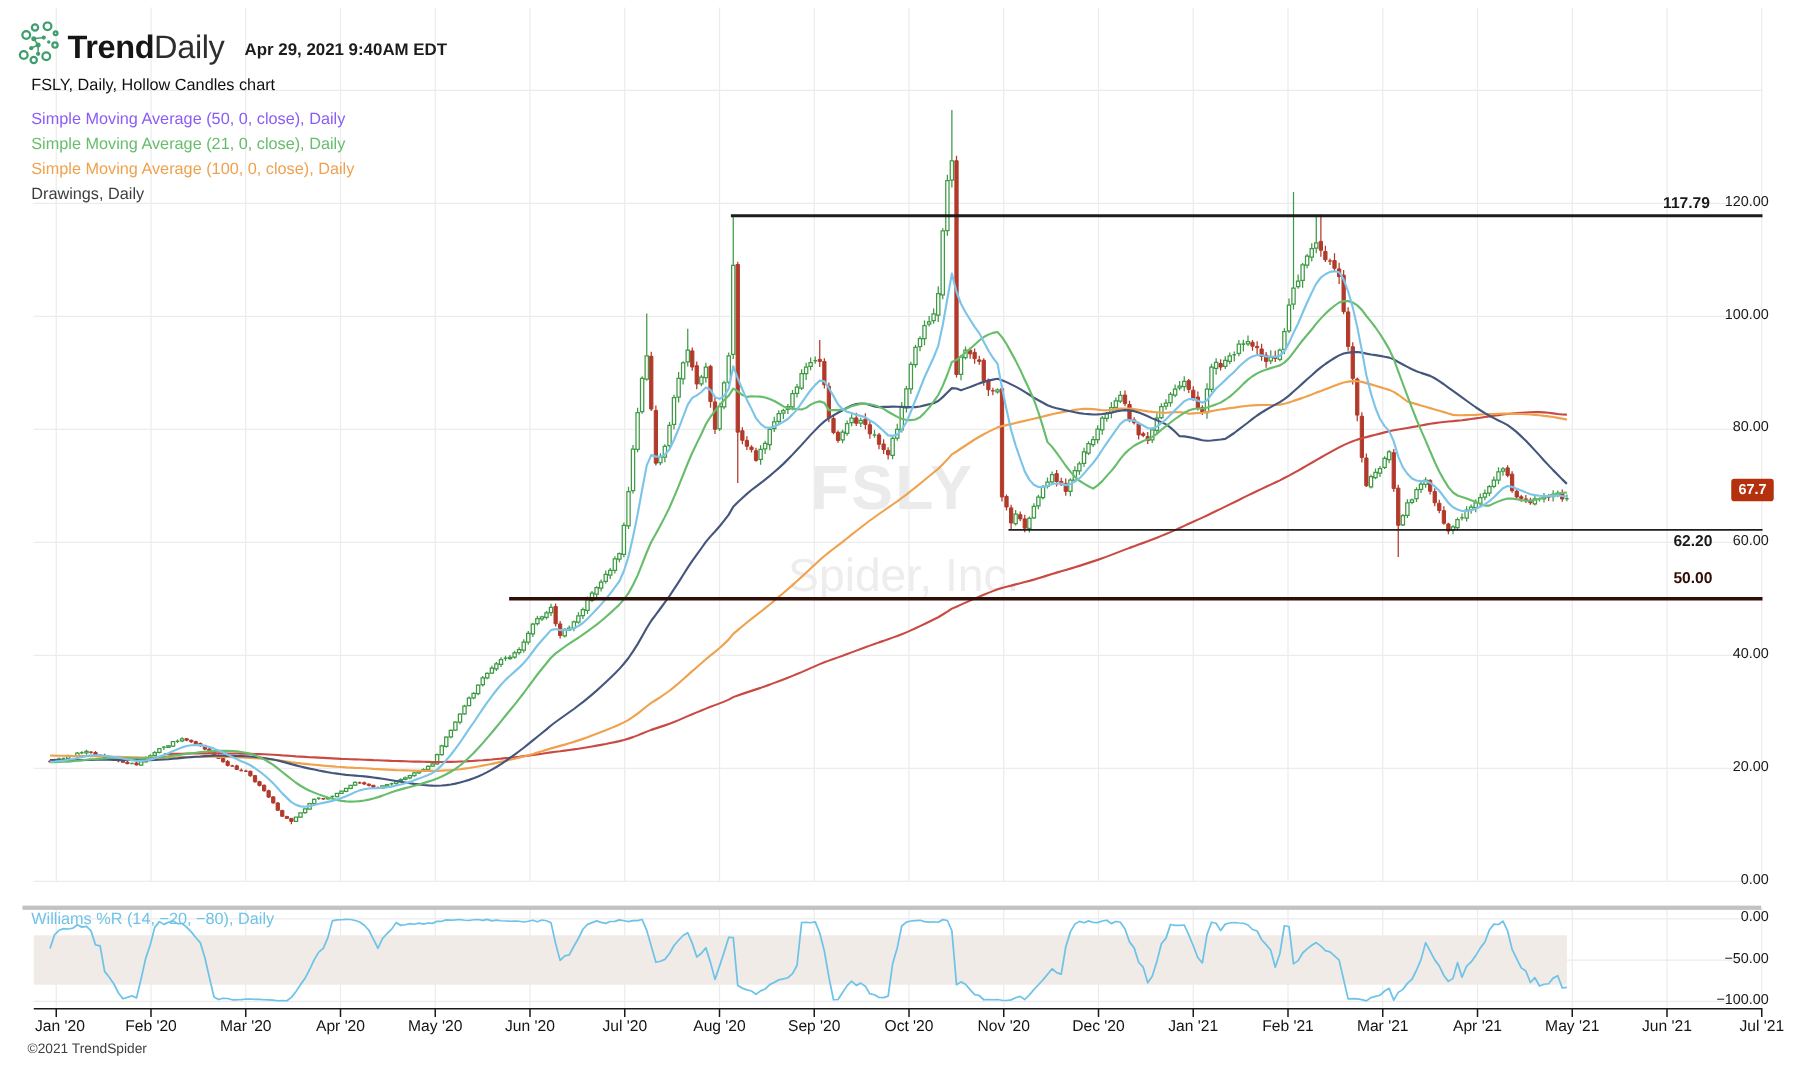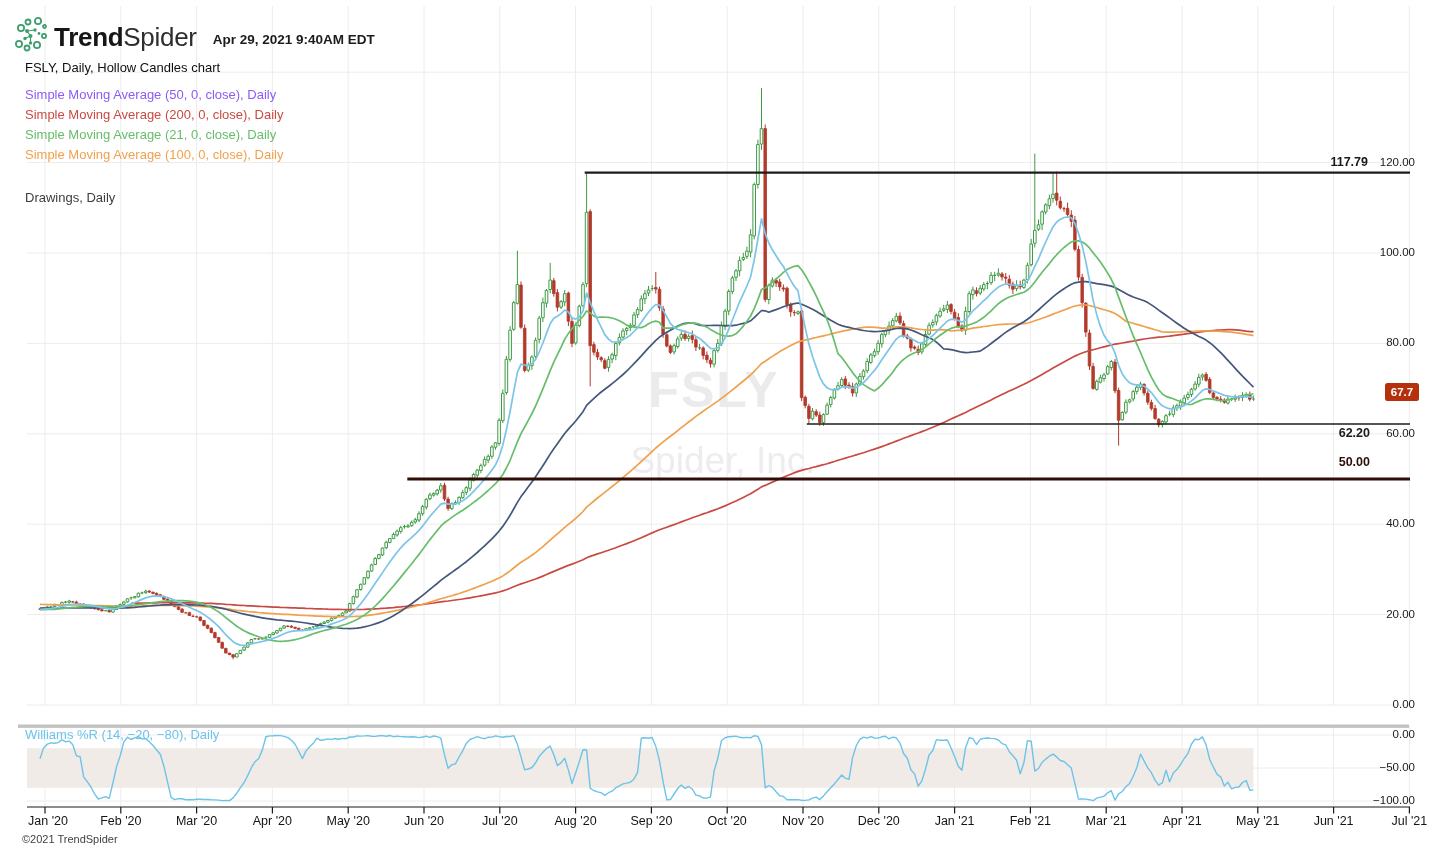--- a/index.html
+++ b/index.html
@@ -90,32 +90,31 @@
             <circle cx="16.5" cy="26" r="1.7"></circle>
         </g>
         <g stroke="#3f9e6e" stroke-width="1.2">
           <line x1="13" y1="14" x2="16.5" y2="19"></line>
           <line x1="16.5" y1="19" x2="11" y2="21.5"></line>
           <line x1="16.5" y1="19" x2="16.5" y2="26"></line>
           <line x1="13" y1="14" x2="21" y2="13"></line>
         </g>
       </svg>
     </span>
-    <span id="brand"><span class="bold">Trend</span><span class="light">Spider</span></span>
+    <span id="brand"><span class="bold">Trend</span><span class="light">Daily</span></span>
     <span id="timestamp">Apr 29, 2021 9:40AM EDT</span>
   </div>
 
   <div class="ov" id="chart-title">FSLY, Daily, Hollow Candles chart</div>
 
   <div class="ov" id="legend">
     <div class="legend-row" style="color: #8b5cf6;">Simple Moving Average (50, 0, close), Daily</div>
-    <div class="legend-row" style="color: rgb(201, 74, 66);">Simple Moving Average (200, 0, close), Daily</div>
     <div class="legend-row" style="color: rgb(103, 189, 107);">Simple Moving Average (21, 0, close), Daily</div>
     <div class="legend-row" style="color: rgb(240, 161, 78);">Simple Moving Average (100, 0, close), Daily</div>
-    <div class="legend-row" style="color: rgb(61, 61, 61); margin-top: 23px;">Drawings, Daily</div>
+    <div class="legend-row" style="color: rgb(61, 61, 61);">Drawings, Daily</div>
   </div>
 
   <div class="ov" id="williams-label" style="color: rgb(110, 195, 232);">Williams %R (14, −20, −80), Daily</div>
 
   <div class="ov lvl-label" id="lvl-0">117.79</div>
   <div class="ov lvl-label" id="lvl-1">62.20</div>
   <div class="ov lvl-label" id="lvl-2">50.00</div>
   <div class="ov" id="price-badge" style="background: rgb(181, 49, 14);">67.7</div>
 
   <div id="axis-labels">

